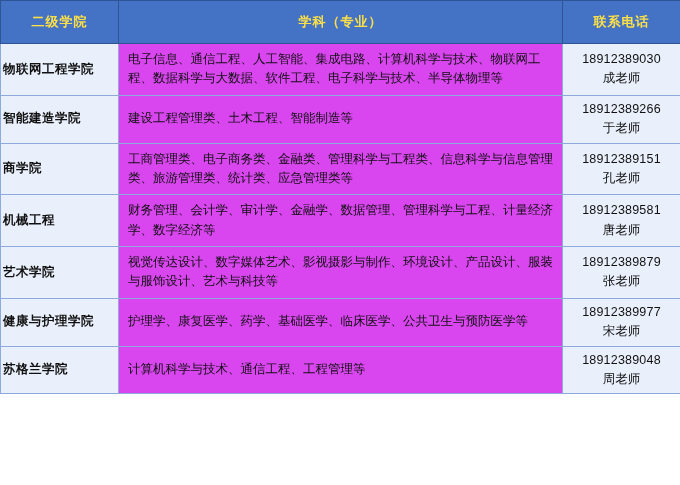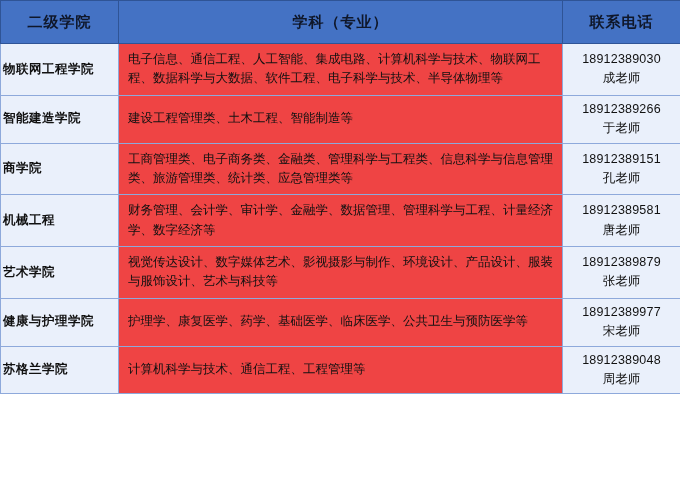--- a/index.html
+++ b/index.html
@@ -23,22 +23,22 @@
     border-collapse: collapse;
     width: 680px;
     table-layout: fixed;
   }
   table.contact-table col.c0 { width: 118px; }
   table.contact-table col.c1 { width: 444px; }
   table.contact-table col.c2 { width: 118px; }
 
   table.contact-table thead th {
     background: #4472c4;
-    color: #0f172a;
-    font-size: 15px;
+    color: #fde047;
+    font-size: 13px;
     font-weight: bold;
     height: 40px;
     border: 1px solid #2f5496;
     text-align: center;
     vertical-align: middle;
     letter-spacing: 1px;
   }
   table.contact-table tbody td {
     border: 1px solid #8ea9db;
     font-size: 12.5px;
@@ -48,21 +48,21 @@
   }
   td.college {
     background: #eaf0fb;
     font-weight: bold;
     font-size: 13px;
     letter-spacing: 0.5px;
     padding: 4px 2px;
     color: #1a1a1a;
   }
   td.majors {
-    background: #ef4444;
+    background: #d946ef;
     padding: 6px 8px 6px 9px;
     text-align: left;
   }
   td.phone {
     background: #eaf0fb;
     text-align: center;
     padding: 4px 2px;
     font-size: 12.5px;
     color: #111111;
     margin-top: 45px;

